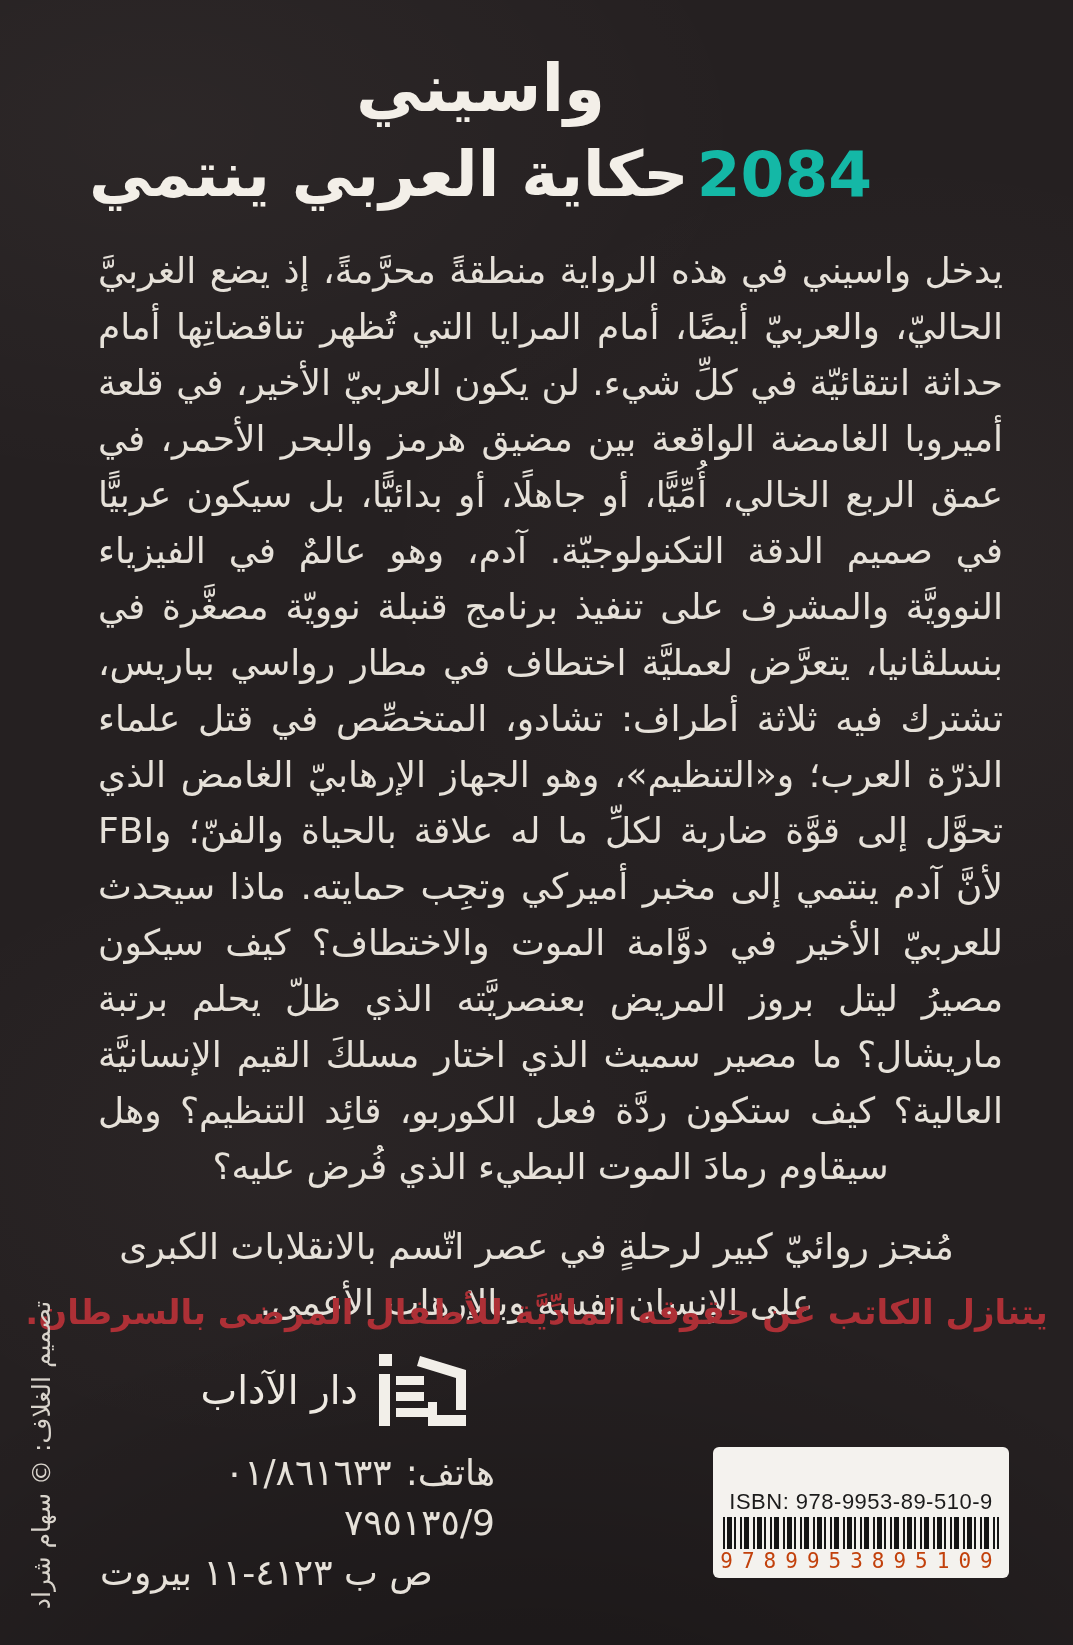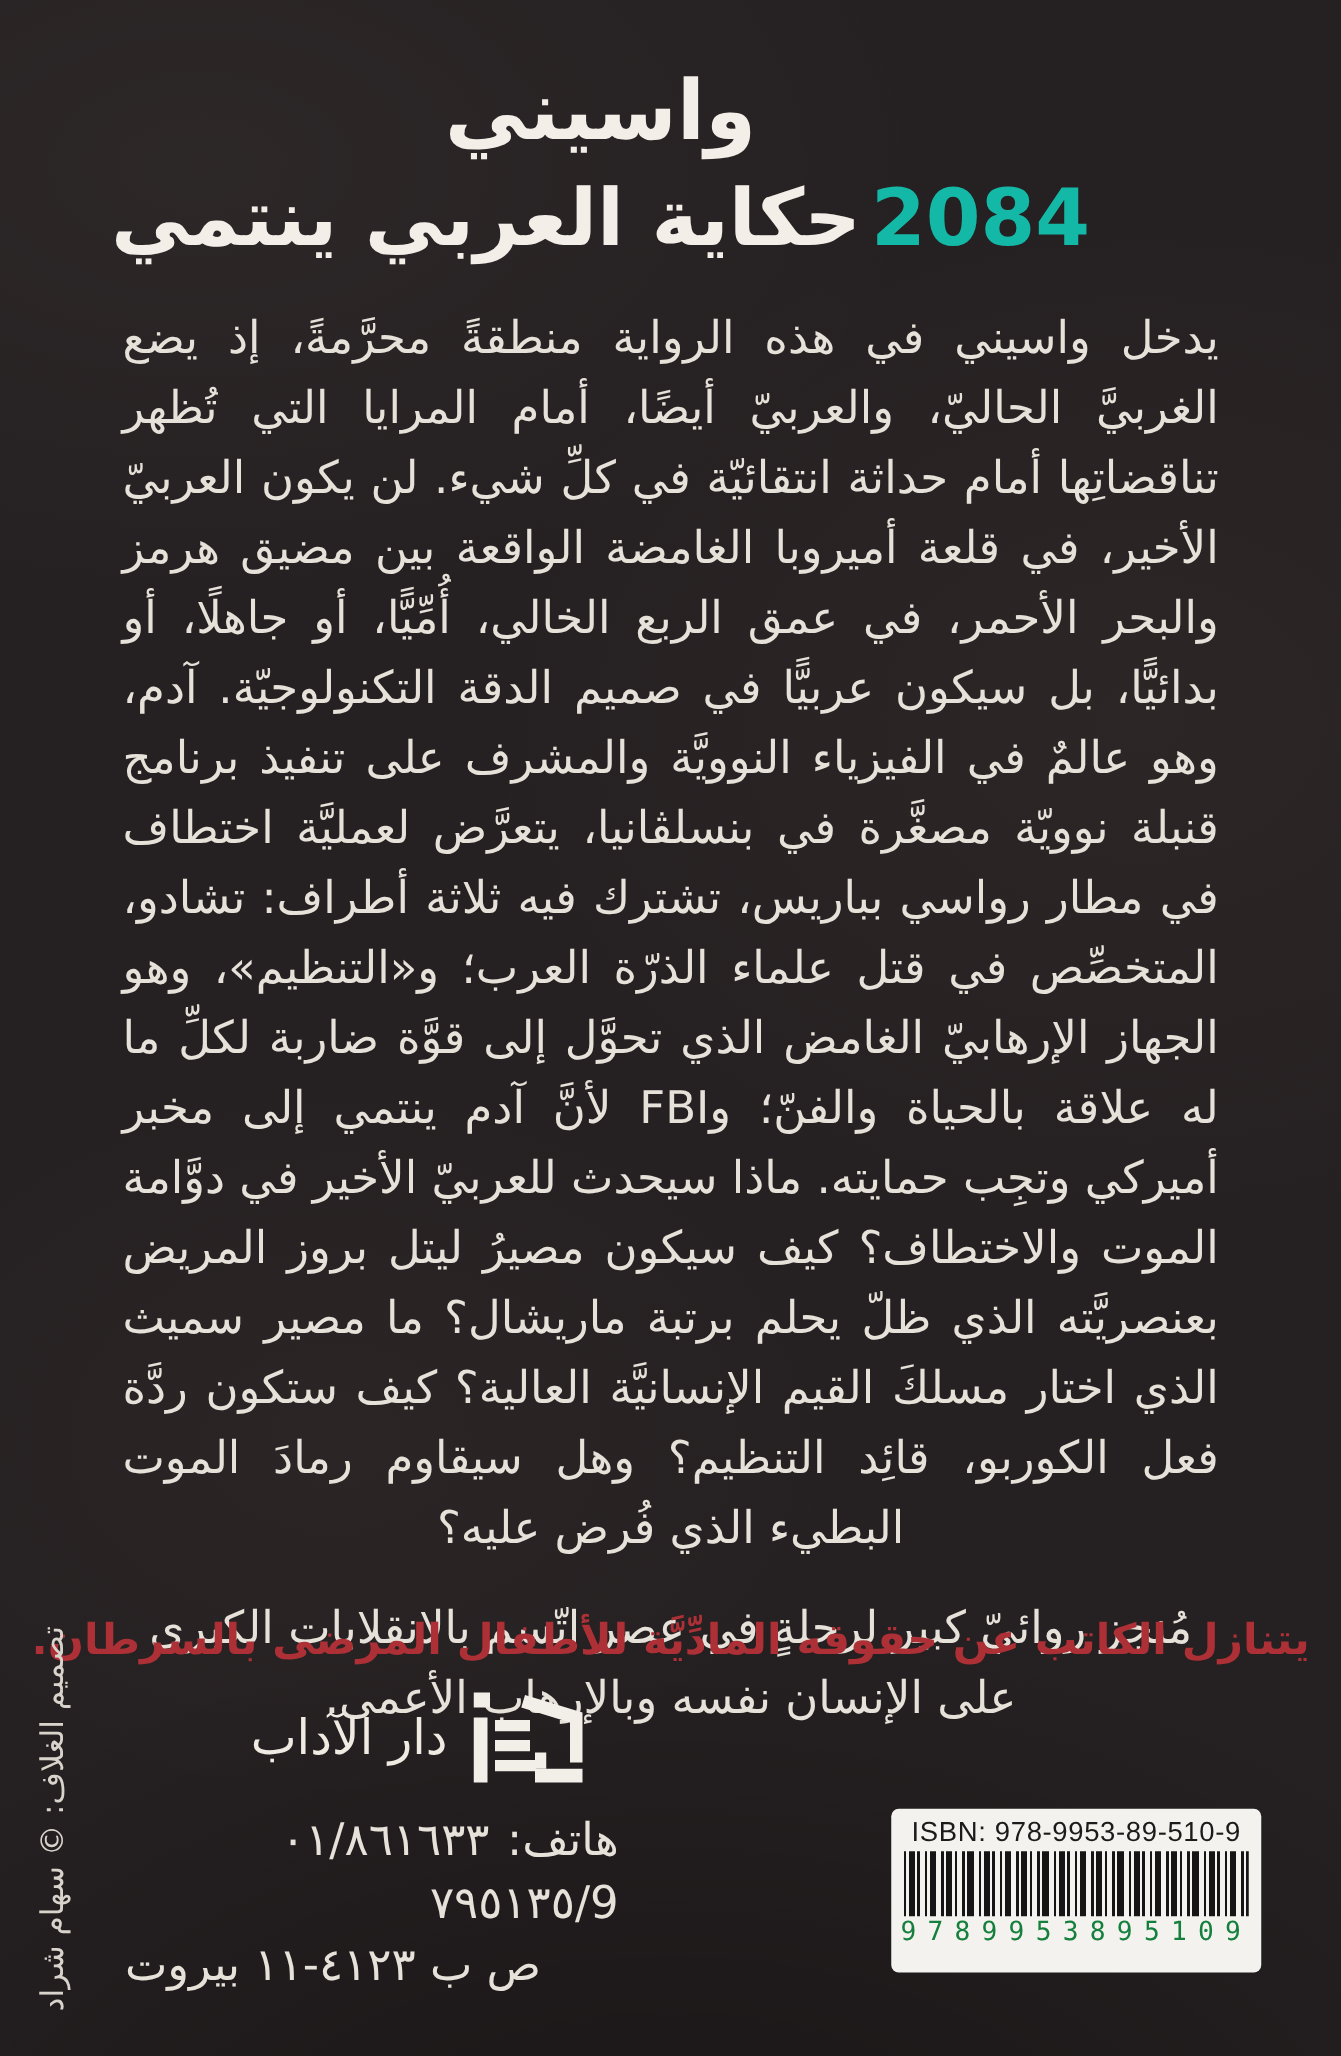--- a/index.html
+++ b/index.html
@@ -13,21 +13,21 @@
       radial-gradient(1200px 800px at 50% 112%, rgba(0,0,0,.35), transparent 70%);
     font-family:"DejaVu Sans", sans-serif;
     color:#e9e4dc;
     direction:rtl;
   }
   .title-block{padding-top:46px;text-align:center;padding-left:0;transform:translateX(-56px);}
   .author{font-size:66px;font-weight:bold;color:#f3efe8;line-height:1.3;}
   .title-line{font-size:63px;font-weight:bold;color:#f3efe8;line-height:1.35;}
   .title-number{color:#14b8a6;padding-left:8px;}
   .synopsis{
-    margin:26px 98px 0 98px;
+    margin:26px 70px 0 98px;
     font-size:36px;line-height:56px;
     text-align:justify;text-align-last:center;
     color:#e6e1d9;
   }
   .blurb{
     margin:24px 110px 0 110px;
     font-size:36px;line-height:56px;
     text-align:center;color:#e6e1d9;
   }
   .donation{
@@ -53,34 +53,34 @@
   .contact .l3{display:block;margin-left:0;text-align:left;}
   .phone-label{margin-left:14px;}
   .isbn-box{
     position:absolute;left:713px;top:1447px;width:296px;height:131px;
     background:#f4f2ee;border-radius:6px;direction:ltr;
     display:flex;flex-direction:column;align-items:center;
     box-sizing:border-box;padding:6px 8px 4px 8px;
   }
   .isbn-label{
     font-family:"Liberation Sans", sans-serif;
-    font-size:22px;color:#1b1b1b;letter-spacing:.5px;white-space:nowrap;
+    font-size:22px;color:#1b1b1b;letter-spacing:.5px;white-space:nowrap;margin-top:36px;
   }
   .barcode-bars{
     width:276px;height:64px;margin-top:2px;
     background:repeating-linear-gradient(90deg,
       #151515 0 2px,  #f4f2ee 2px 4px,
       #151515 4px 9px,  #f4f2ee 9px 11px,
       #151515 11px 13px, #f4f2ee 13px 17px,
       #151515 17px 19px, #f4f2ee 19px 21px,
       #151515 21px 26px, #f4f2ee 26px 30px);
   }
   .barcode-digits{
     font-family:"DejaVu Sans Mono", monospace;
-    font-size:21px;color:#15803d;letter-spacing:9px;
+    font-size:21px;color:#c2410c;letter-spacing:9px;
     background:#f4f2ee;margin-top:-12px;padding:0 4px;line-height:1.2;
   }
   .design-credit{
     position:absolute;left:-128px;top:1440px;width:340px;height:30px;
     transform:rotate(-90deg);
     font-size:25px;color:#d8d3cb;text-align:center;white-space:nowrap;
     direction:rtl;
   }
   svg .lg{fill:#f2efe9;}
 </style>

